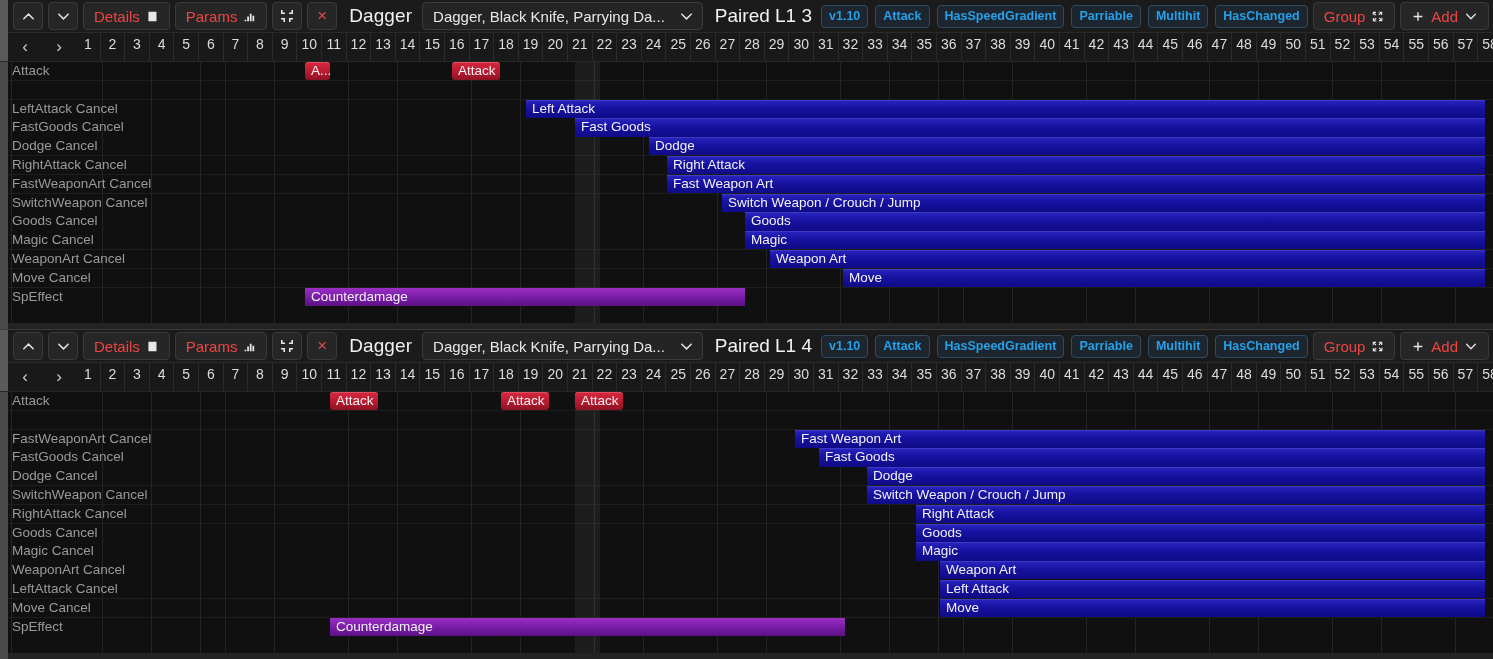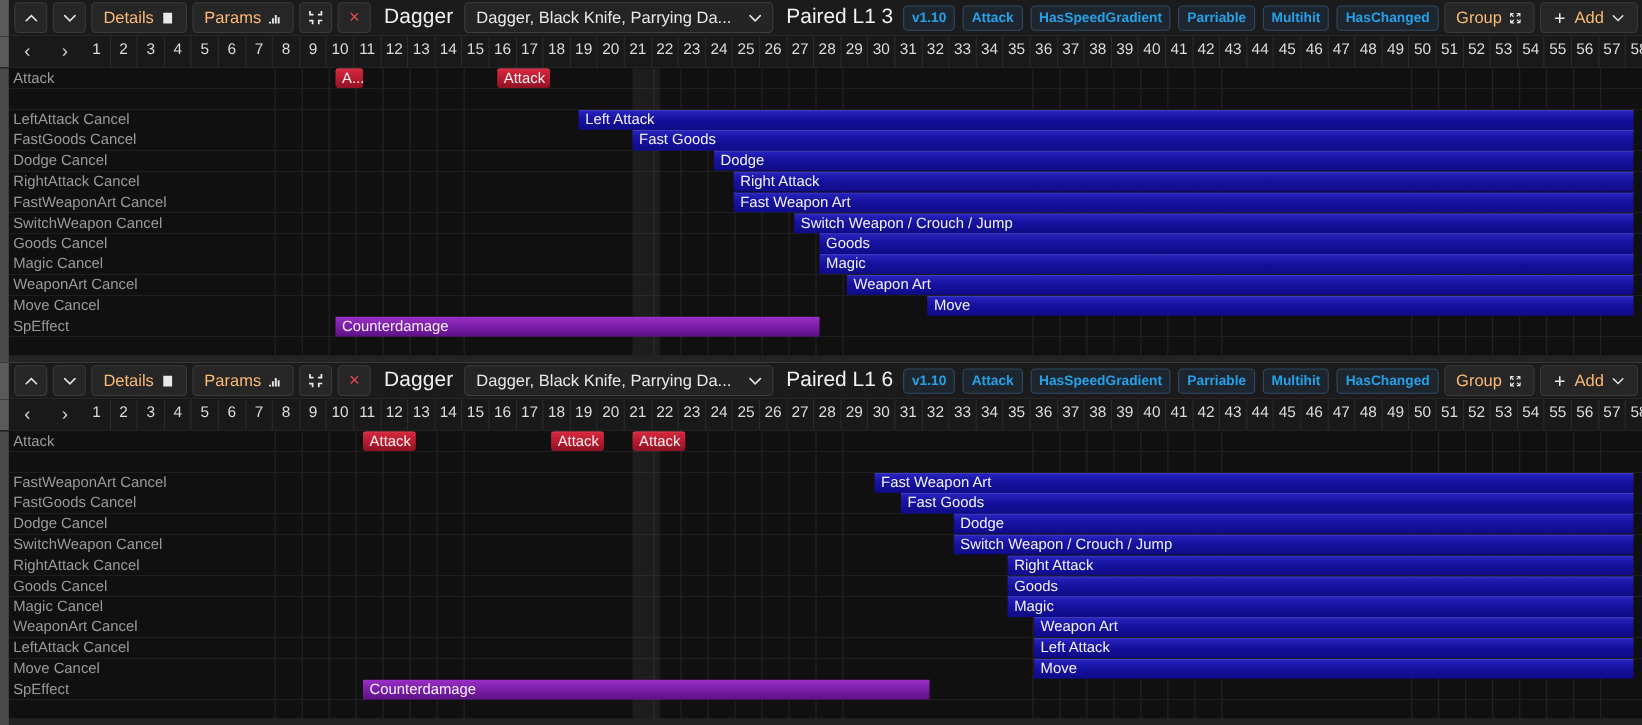--- a/index.html
+++ b/index.html
@@ -9,21 +9,21 @@
 
   .panel{position:relative;width:1493px;height:329px;overflow:hidden;background:#141414;}
   .panel + .panel{border-top:1px solid #3a3a3a;}
 
   
   .toolbar{position:relative;height:33px;background:#1b1b1b;display:flex;align-items:center;
            padding:0 4px 0 0;box-sizing:border-box;border-bottom:1px solid #2a2a2a;}
   .gutter{width:8px;height:33px;background:#5a5a5a;flex:0 0 8px;}
   .tbtn{height:28px;min-width:34px;margin-left:5px;background:#262626;border:1px solid #3a3a3a;
         border-radius:4px;display:flex;align-items:center;justify-content:center;gap:6px;
-        padding:0 10px;box-sizing:border-box;font-size:15px;color:#fdba74;cursor:pointer;}
+        padding:0 10px;box-sizing:border-box;font-size:15px;color:#ef4444;cursor:pointer;}
   .tbtn.icononly{padding:0 6px;min-width:30px;}
   .tbtn.close{color:#e0484b;font-size:17px;border-color:#3a3a3a;}
   .tbtn svg{display:block;}
   .title{font-size:19px;color:#f0f0f0;margin-left:12px;white-space:nowrap;letter-spacing:.1px;}
   .combo{height:28px;margin-left:10px;background:#242424;border:1px solid #3c3c3c;border-radius:4px;
          display:flex;align-items:center;padding:0 8px 0 10px;box-sizing:border-box;gap:14px;
          font-size:15px;color:#e8e8e8;cursor:pointer;}
   .combo .cv{white-space:nowrap;}
   .anim{font-size:19px;color:#f2f2f2;margin-left:12px;white-space:nowrap;}
   .tags{display:flex;align-items:center;gap:7px;margin-left:9px;}
@@ -288,21 +288,21 @@
         <div class="tbtn icononly close">
           <span>×</span>
         </div>
         <div class="title">Dagger</div>
         <div class="combo">
           <span class="cv">Dagger, Black Knife, Parrying Da...</span>
           <svg width="15" height="15" viewBox="0 0 16 16">
             <path d="M3 5.5L8 10.5L13 5.5" stroke="#e2e2e2" stroke-width="1.6" fill="none" stroke-linecap="round"></path>
           </svg>
         </div>
-        <div class="anim">Paired L1 6</div>
+        <div class="anim">Paired L1 4</div>
         <div class="tags">
           <div class="tag">v1.10</div>
           <div class="tag">Attack</div>
           <div class="tag">HasSpeedGradient</div>
           <div class="tag">Parriable</div>
           <div class="tag">Multihit</div>
           <div class="tag">HasChanged</div>
         </div>
         <div class="grow"></div>
         <div class="tbtn">

